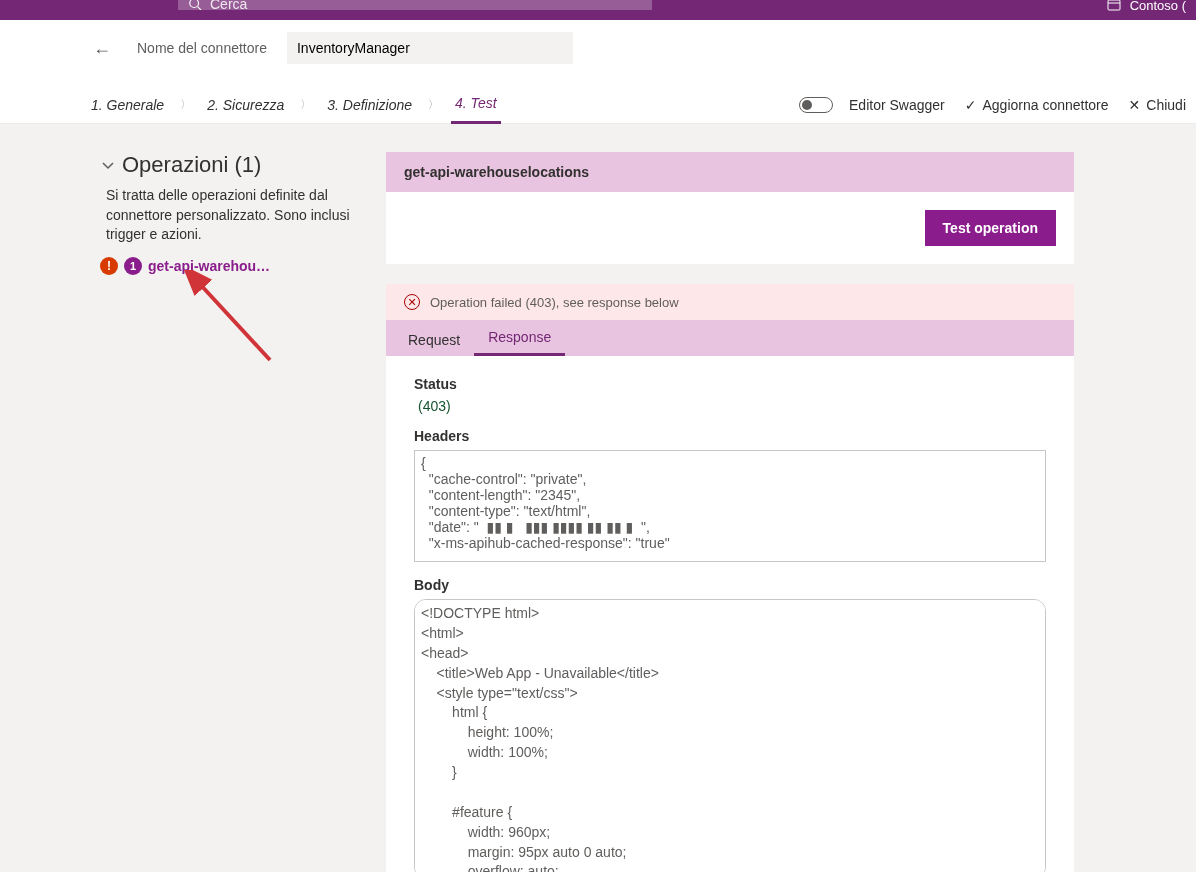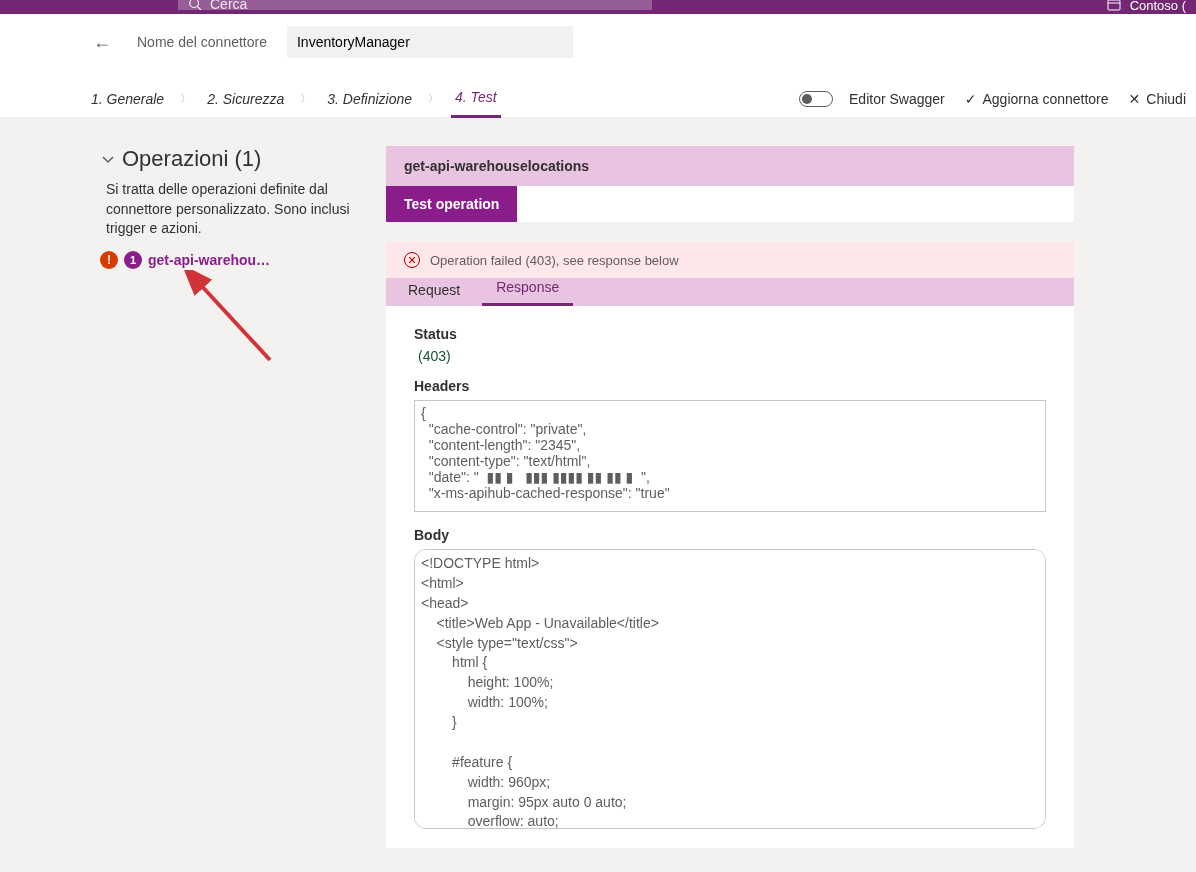--- a/index.html
+++ b/index.html
@@ -6,21 +6,21 @@
 body {
   font-family: "Segoe UI", Arial, sans-serif;
   font-size: 14px;
   color: #323130;
   background: #f3f2f1;
   width: 1196px;
   height: 872px;
   overflow: hidden;
 }
 .top-bar {
-  height: 14px;
+  height: 20px;
   background: #742774;
   position: relative;
 }
 .top-right {
   position: absolute;
   right: 10px;
   top: -3px;
   color: #fff;
   font-size: 13px;
   display: flex;
@@ -180,21 +180,23 @@
 
 .main { width: 688px; }
 .op-title-bar {
   background: #e8c4e0;
   padding: 12px 18px;
   font-weight: 600;
   color: #323130;
 }
 .test-panel {
   background: #fff;
-  display: flex;
+  padding: 18px;
+  display: flex;
+  justify-content: flex-end;
 }
 .btn-primary {
   background: #8b1c8b;
   color: #fff;
   border: none;
   padding: 10px 18px;
   font-size: 14px;
   font-weight: 600;
   cursor: pointer;
 }
@@ -218,22 +220,21 @@
   justify-content: center;
   color: #a80000;
   font-size: 11px;
 }
 
 .tabs {
   background: #e8c4e0;
   display: flex;
   align-items: flex-end;
   padding: 0 8px;
-  height: 28px;
-  gap: 8px;
+  height: 36px;
 }
 .tab {
   padding: 8px 14px;
   font-size: 14px;
   color: #323130;
   cursor: pointer;
 }
 .tab.active {
   color: #742774;
   border-bottom: 3px solid #742774;

